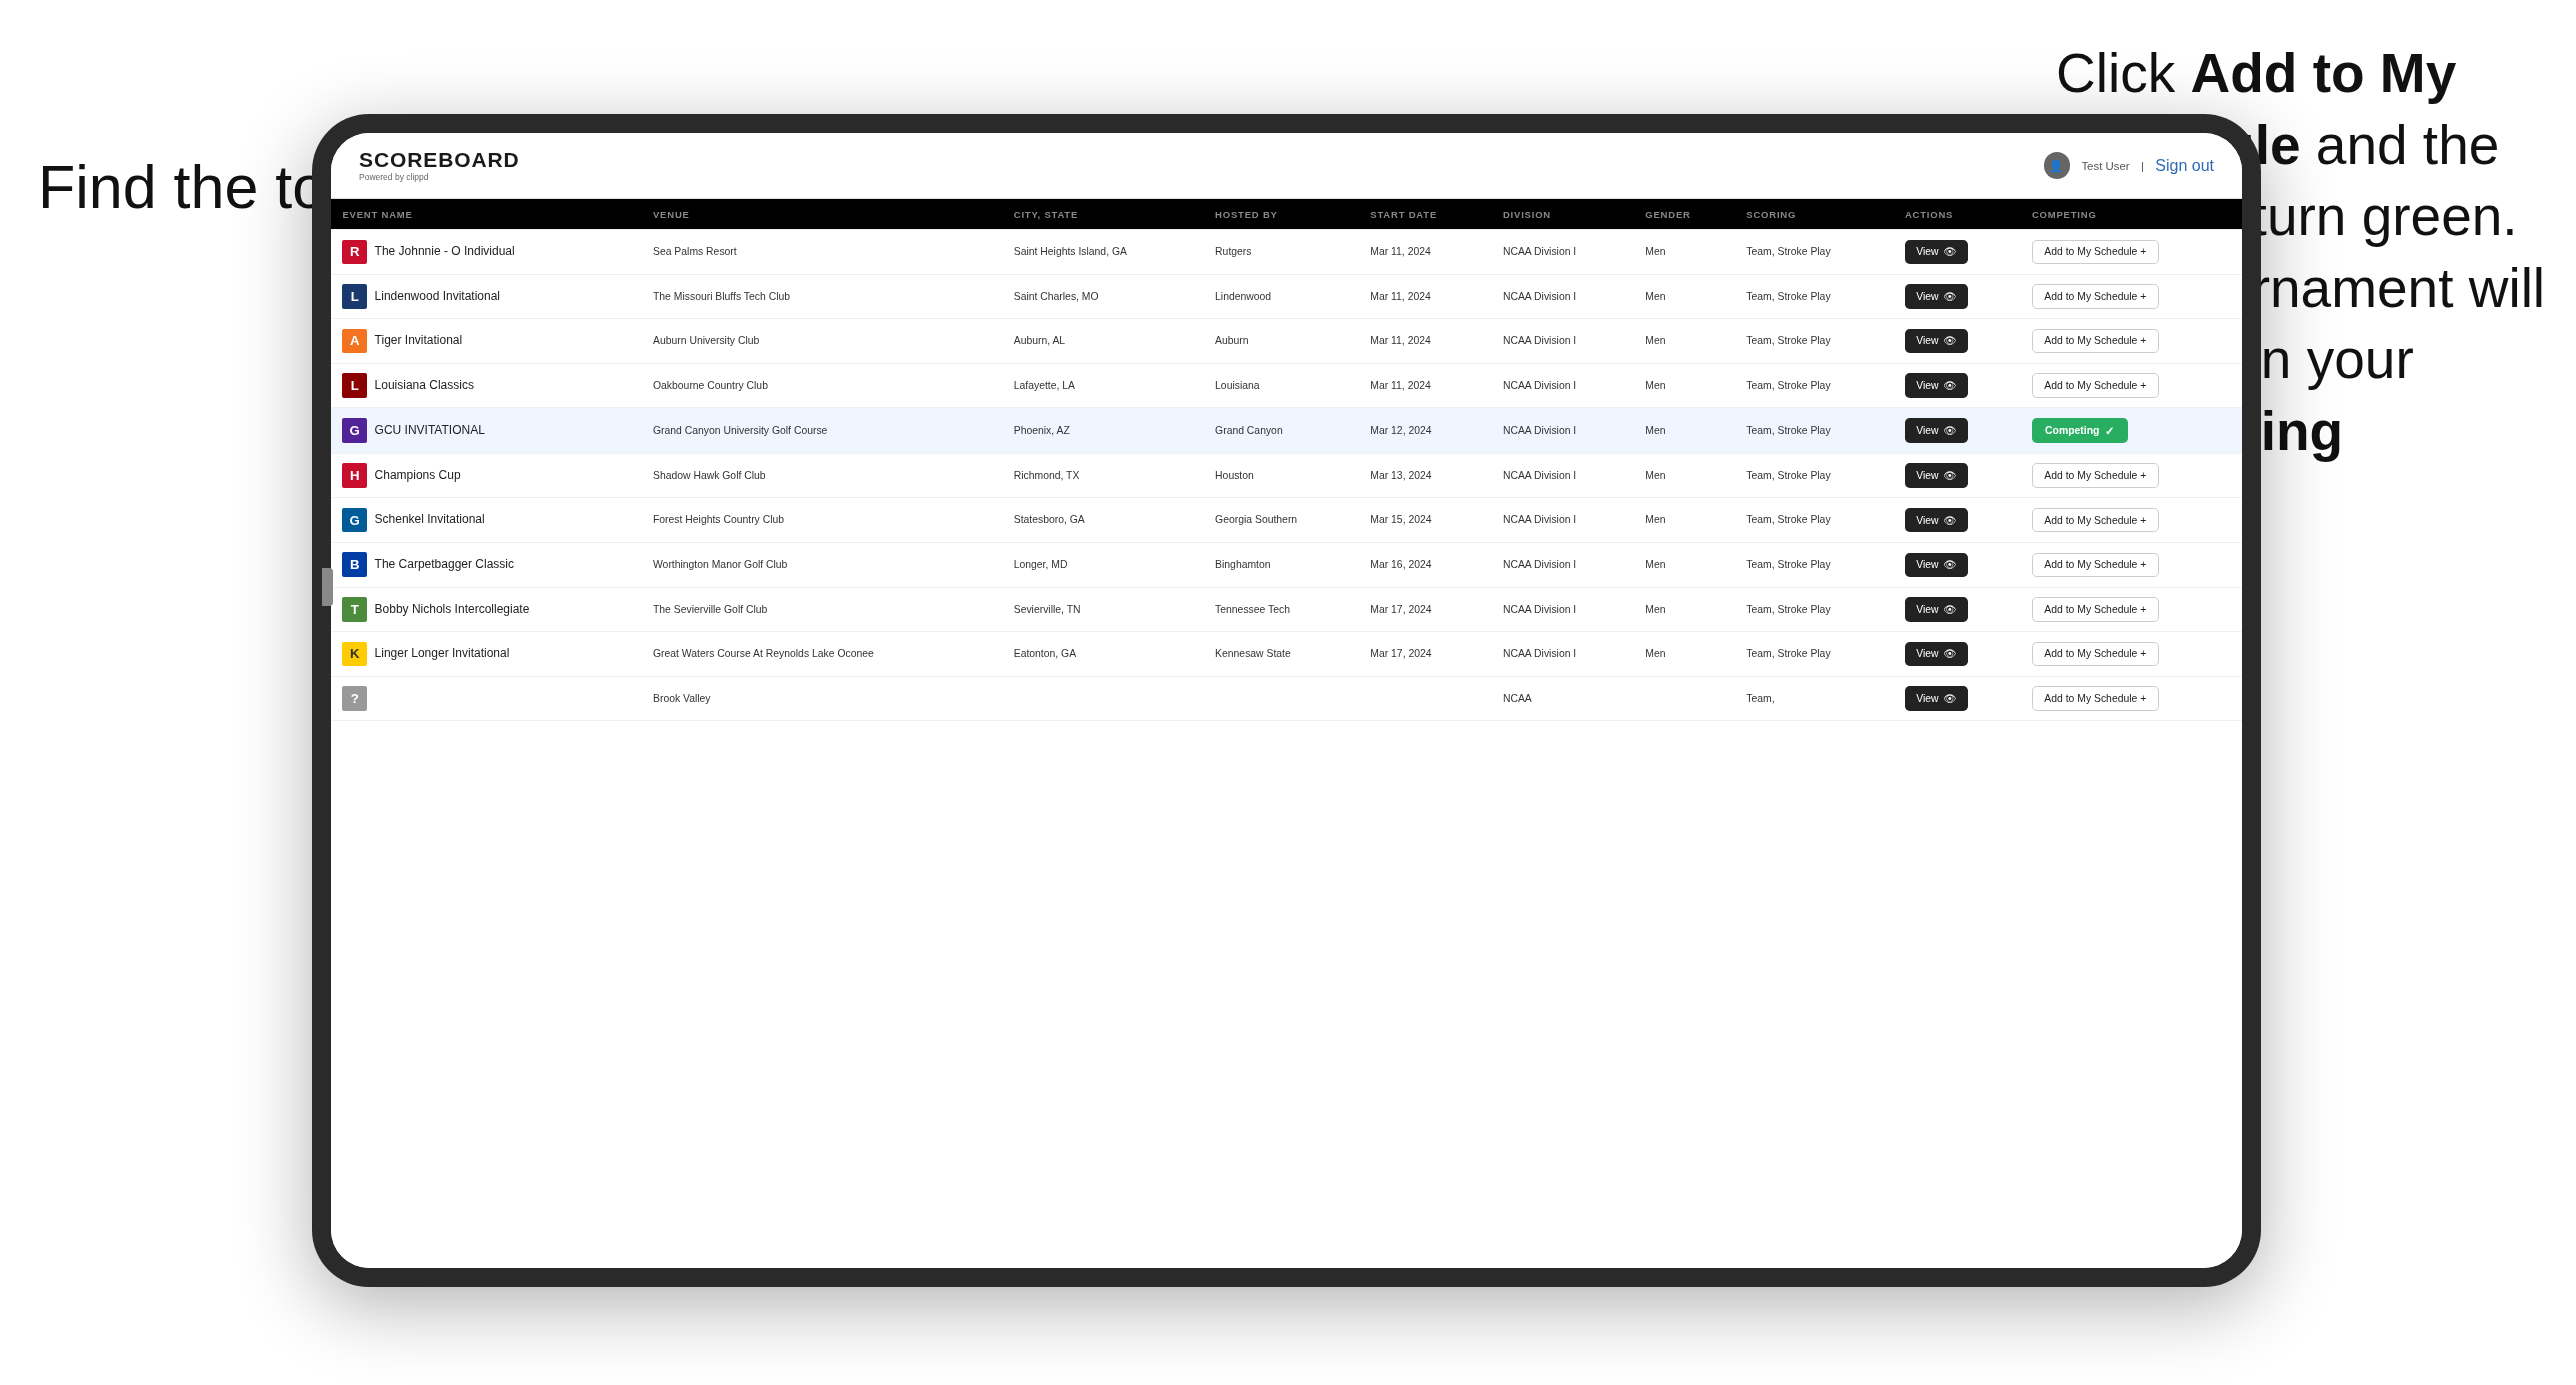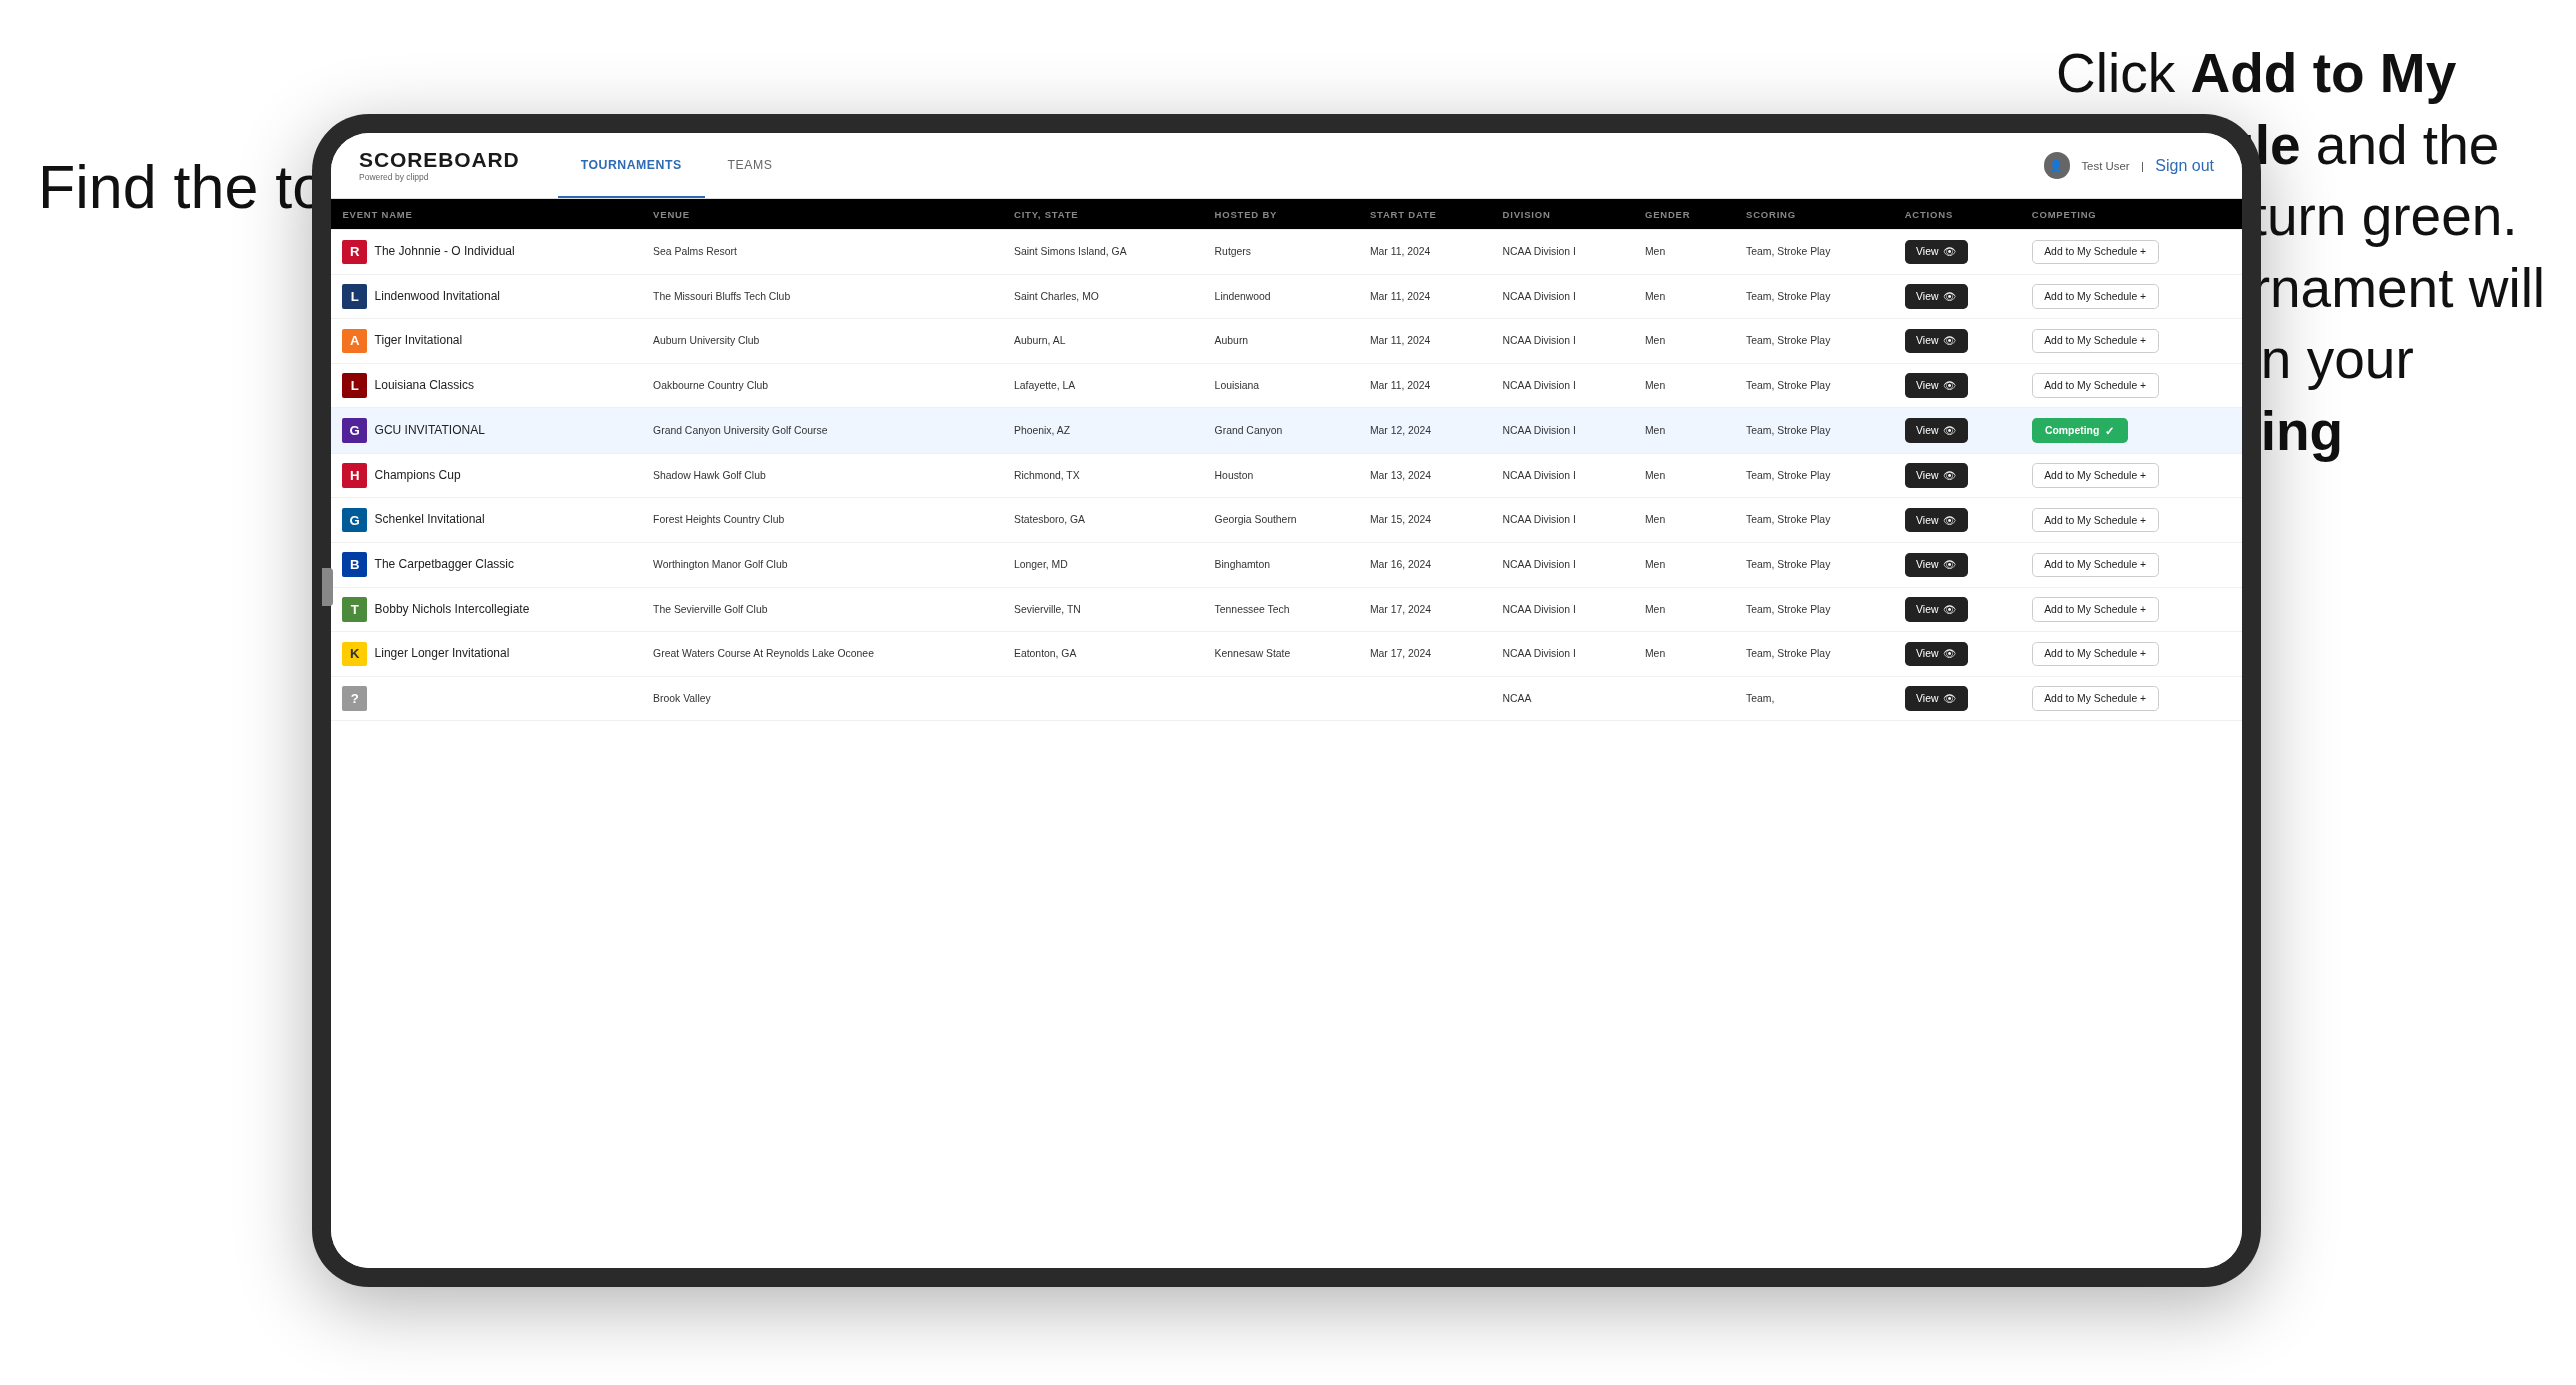--- a/index.html
+++ b/index.html
@@ -334,24 +334,20 @@
 
 <div class="tablet-frame">
   <div class="tablet-screen">
 
     <div class="app-header">
       <div class="logo-area">
         <span class="logo-text">SCOREBOARD</span>
         <span class="logo-sub">Powered by clippd</span>
       </div>
 
-      <nav class="nav-tabs">
-        <div class="nav-tab active">TOURNAMENTS</div>
-        <div class="nav-tab">TEAMS</div>
-      </nav>
 
       <div class="header-right">
         <div class="user-icon">👤</div>
         <span>Test User</span>
         <span>|</span>
         <span class="signout-link">Sign out</span>
       </div>
     </div>
 
     <div class="table-container">
@@ -374,21 +370,21 @@
         <tr>
               <td>
     <div class="event-name-cell">
       <div class="team-logo" style="background:#c8102e; color:#fff">
         R
       </div>
       <span class="event-name">The Johnnie - O Individual</span>
     </div>
   </td>
               <td>Sea Palms Resort</td>
-              <td>Saint Simons Island, GA</td>
+              <td>Saint Heights Island, GA</td>
               <td>Rutgers</td>
               <td>Mar 11, 2024</td>
               <td>NCAA Division I</td>
               <td>Men</td>
               <td>Team, Stroke Play</td>
               <td>
     <div class="actions-cell">
       <button class="view-btn">
         View <span class="eye-icon">👁</span>
       </button>

